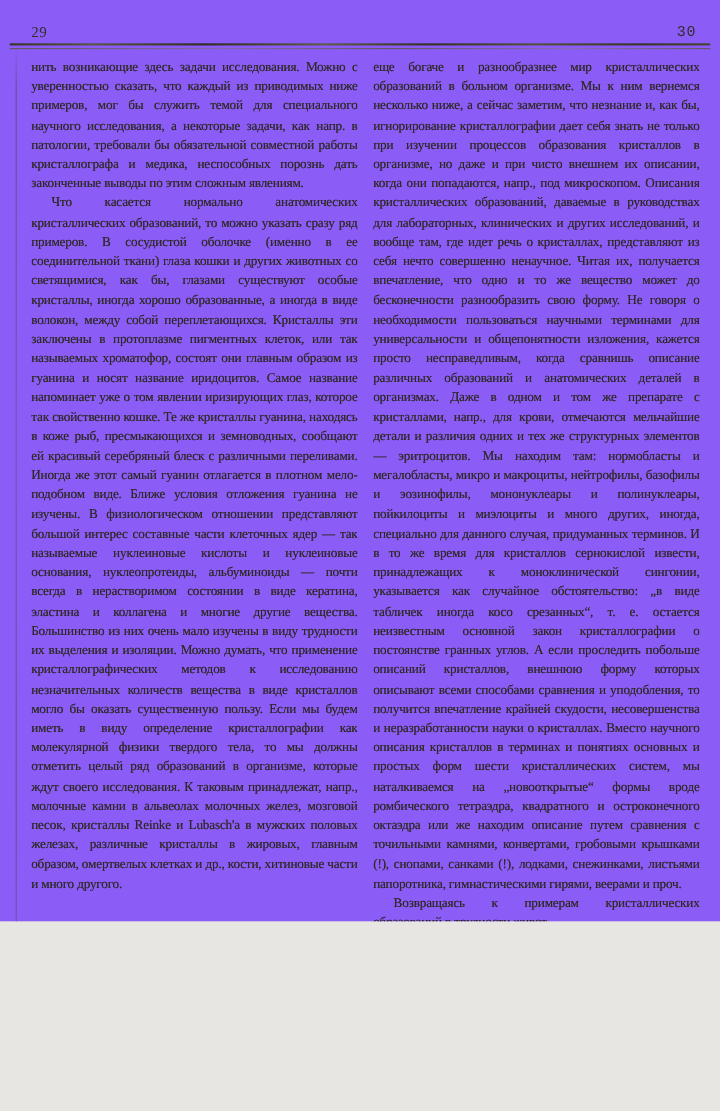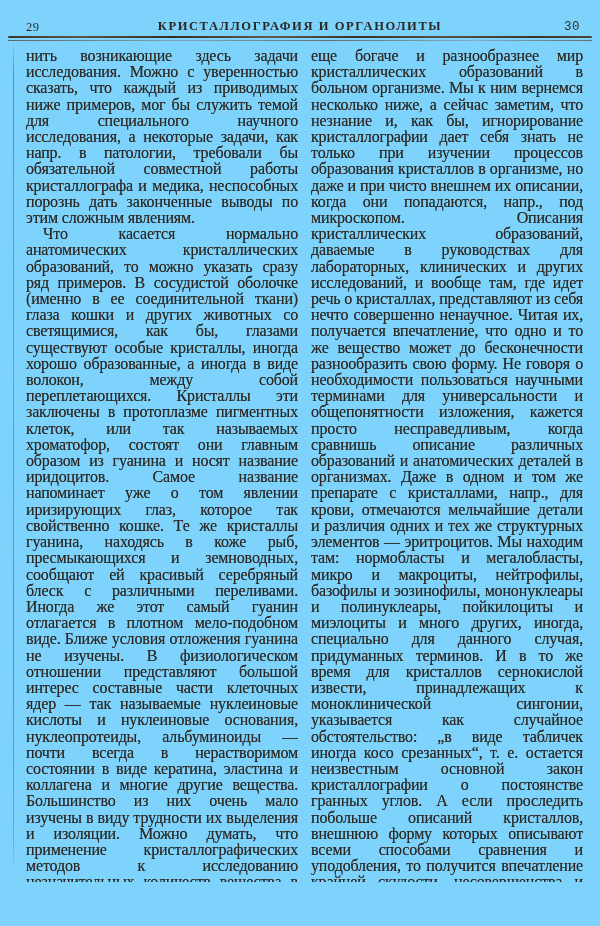--- a/index.html
+++ b/index.html
@@ -3,23 +3,23 @@
 <meta charset="utf-8">
 <style>
   html, body {
     margin: 0;
     padding: 0;
     background: #e8e6e2;
   }
   .page {
     position: relative;
     width: 600px;
-    height: 926px;
+    height: 768px;
     margin: 0 auto;
-    background: #7dd3fc;
+    background: #8b5cf6;
     overflow: hidden;
     font-family: "Liberation Serif", "DejaVu Serif", serif;
     color: #2d2823;
   }
   
   .header {
     position: absolute;
     top: 0; left: 0; right: 0;
     height: 46px;
   }
@@ -85,36 +85,35 @@
     display: flex;
     gap: 13px;
   }
   .column {
     width: 272px;
     height: 834px;
     overflow: hidden;
   }
   .column p {
     margin: 0;
-    font-size: 16px;
+    font-size: 11px;
     line-height: 16.2px;
     letter-spacing: -0.15px;
     text-align: justify;
     text-shadow: 0 0 0.35px rgba(45,40,35,0.65);
   }
   .column p.indent { text-indent: 17px; }
 </style>
 </head>
 <body>
 
 <div class="page">
 
   <div class="header">
     <span class="pagenum left">29</span>
-    <div class="running-title">КРИСТАЛЛОГРАФИЯ И ОРГАНОЛИТЫ</div>
     <span class="pagenum right">30</span>
     <div class="header-rule">
       <div class="bar-heavy"></div>
       <div class="bar-light"></div>
     </div>
   </div>
 
   <div class="scan-edge"></div>
 
   <div class="columns">

